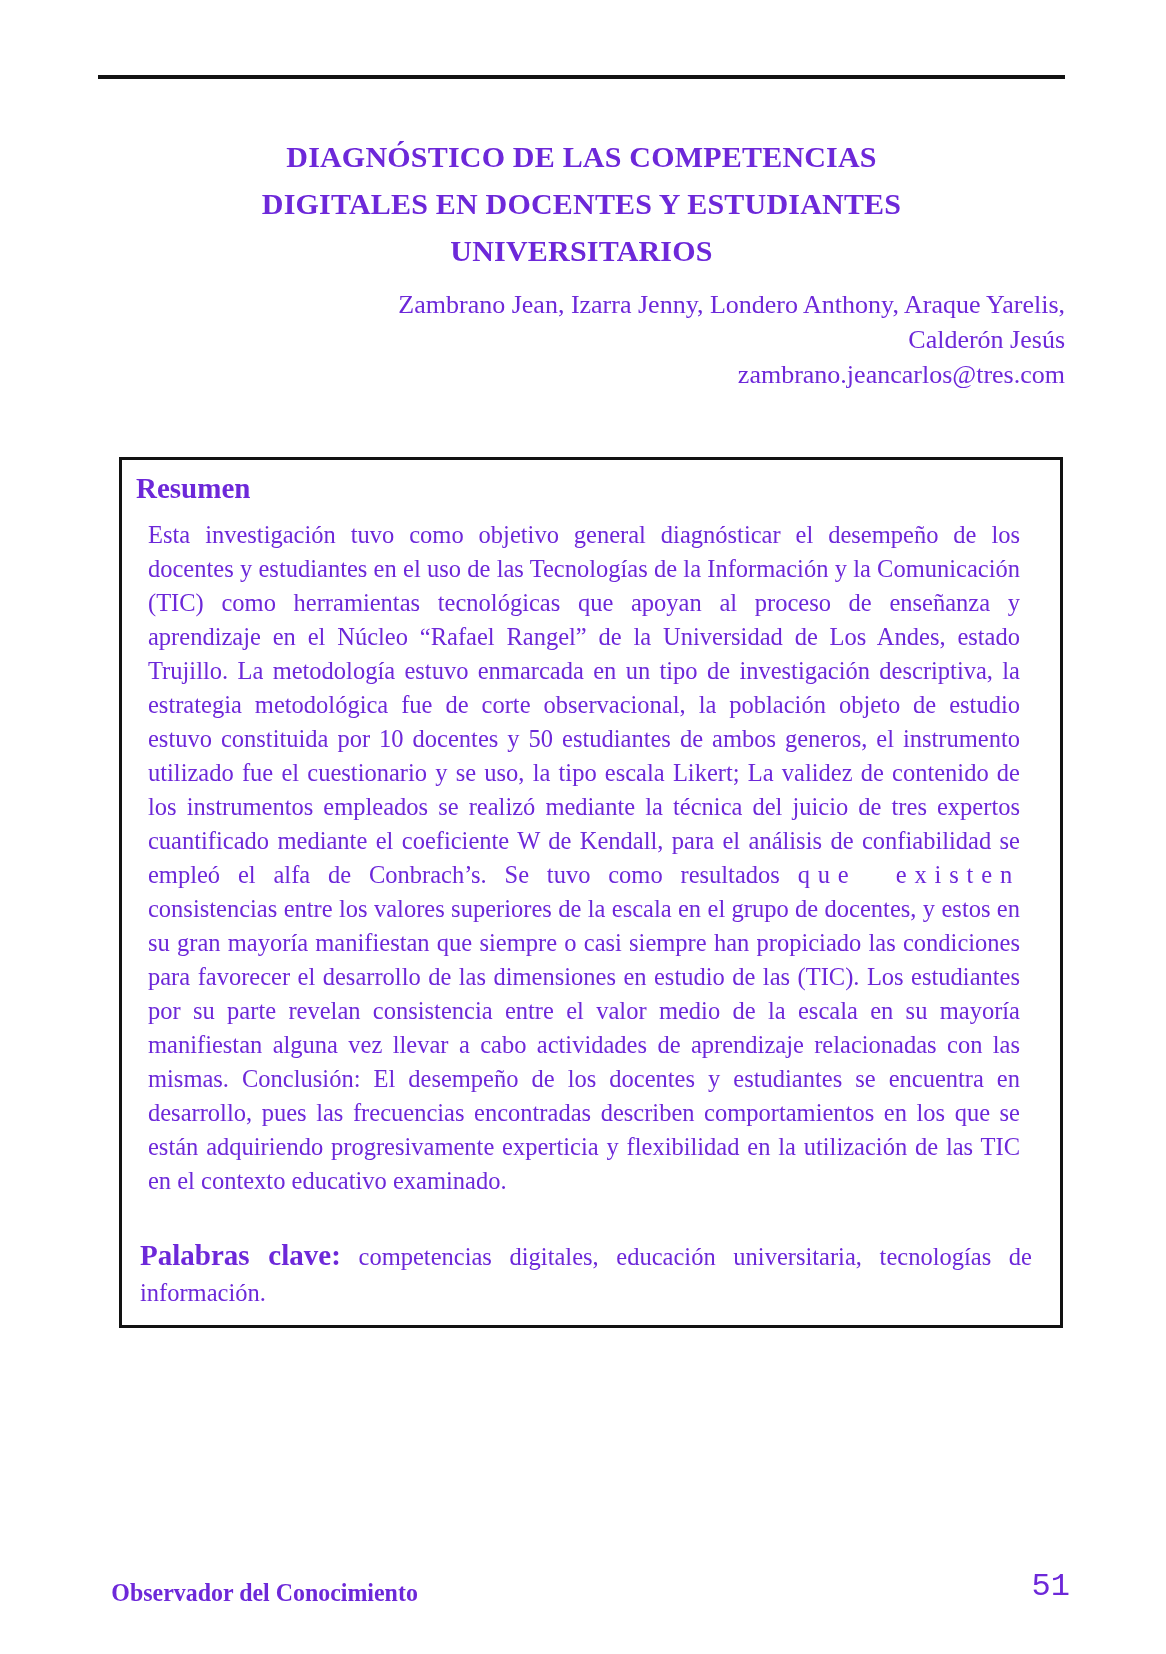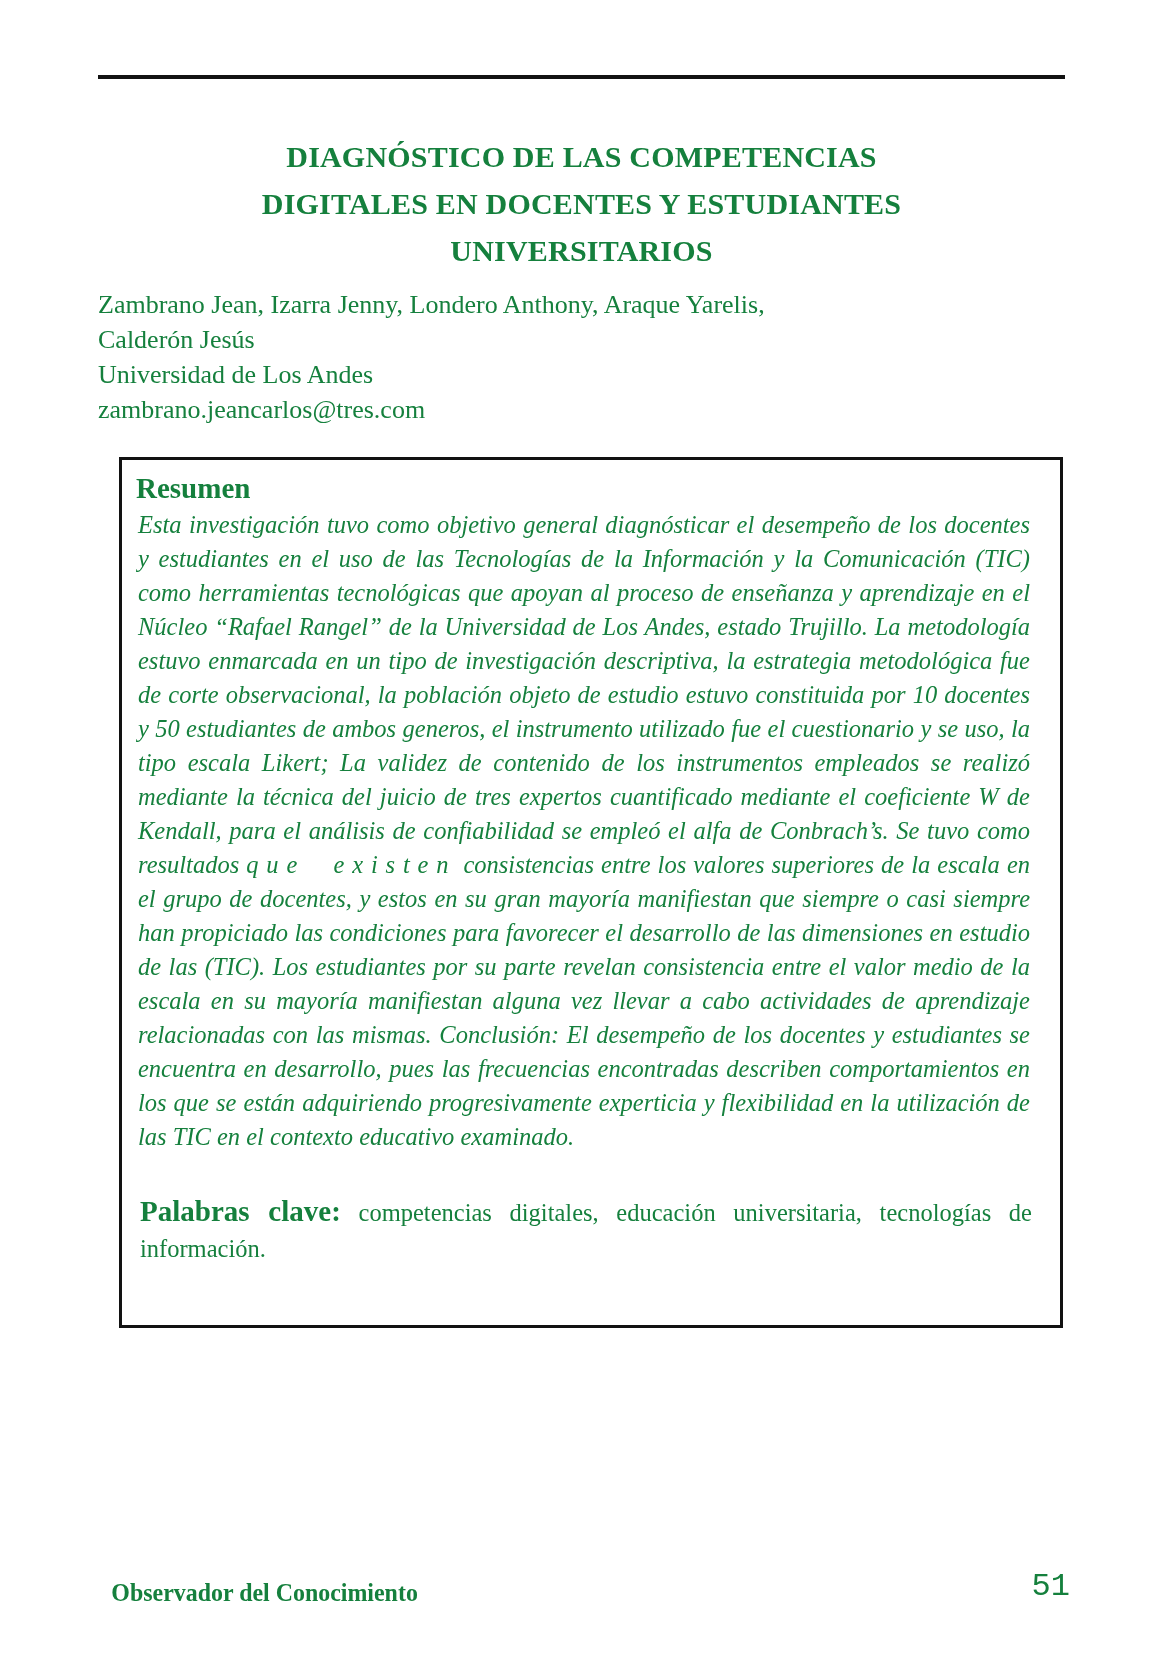--- a/index.html
+++ b/index.html
@@ -1,21 +1,21 @@
 <!DOCTYPE html>
 <html lang="es"><head>
 <meta charset="utf-8">
 <style>
   html, body { margin: 0; padding: 0; background: #ffffff; }
   .page {
     position: relative;
     width: 1166px;
     height: 1654px;
     background: #ffffff;
-    color: #15803d;
+    color: #6d28d9;
     font-family: "Liberation Serif", serif;
     overflow: hidden;
   }
   .top-rule {
     position: absolute;
     left: 98px;
     top: 75px;
     width: 967px;
     height: 4px;
     background: #121212;
@@ -29,21 +29,21 @@
     font-weight: bold;
     font-size: 30px;
     line-height: 47px;
     letter-spacing: 0.2px;
   }
   .authors-block {
     position: absolute;
     left: 98px;
     top: 287px;
     width: 967px;
-    text-align: left;
+    text-align: right;
     font-size: 26px;
     line-height: 35px;
   }
   .abstract-box {
     position: absolute;
     left: 119px;
     top: 457px;
     width: 944px;
     height: 871px;
     box-sizing: border-box;
@@ -51,26 +51,25 @@
     padding: 10px 28px 12px 14px;
     overflow: hidden;
   }
   .abstract-heading {
     margin: 0;
     font-size: 29px;
     font-weight: bold;
     line-height: 36px;
   }
   .abstract-text {
-    margin: 2px;
+    margin: 12px;
     font-size: 24.5px;
     line-height: 34px;
     text-align: justify;
     text-justify: inter-word;
-    font-style: italic;
   }
   .spaced {
     letter-spacing: 0.32em;
     word-spacing: 0.55em;
   }
   .keywords {
     margin: 39px 0 0 4px;
     font-size: 24.5px;
     line-height: 36px;
     text-align: justify;
@@ -111,21 +110,20 @@
 
   <div class="title-block">
     <div>DIAGNÓSTICO DE LAS COMPETENCIAS</div>
     <div>DIGITALES EN DOCENTES Y ESTUDIANTES</div>
     <div>UNIVERSITARIOS</div>
   </div>
 
   <div class="authors-block">
     <div>Zambrano Jean, Izarra Jenny, Londero Anthony, Araque Yarelis,</div>
     <div>Calderón Jesús</div>
-    <div>Universidad de Los Andes</div>
     <div>zambrano.jeancarlos@tres.com</div>
   </div>
 
   <div class="abstract-box">
     <h2 class="abstract-heading">Resumen</h2>
     <p class="abstract-text">
       <span>Esta investigación tuvo como objetivo general diagnósticar el desempeño de los docentes y estudiantes en el uso de las Tecnologías de la Información y la Comunicación (TIC) como herramientas tecnológicas que apoyan al proceso de enseñanza y aprendizaje en el Núcleo “Rafael Rangel” de la Universidad de Los Andes, estado Trujillo. La metodología estuvo enmarcada en un tipo de investigación descriptiva, la estrategia metodológica fue de corte observacional, la población objeto de estudio estuvo constituida por 10 docentes y 50 estudiantes de ambos generos, el instrumento utilizado fue el cuestionario y se uso, la tipo escala Likert; La validez de contenido de los instrumentos empleados se realizó mediante la técnica del juicio de tres expertos cuantificado mediante el coeficiente W de Kendall, para el análisis de confiabilidad se empleó el alfa de Conbrach’s. Se tuvo como resultados</span>
       <span class="spaced">que existen</span>
       <span>consistencias entre los valores superiores de la escala en el grupo de docentes, y estos en su gran mayoría manifiestan que siempre o casi siempre han propiciado las condiciones para favorecer el desarrollo de las dimensiones en estudio de las (TIC). Los estudiantes por su parte revelan consistencia entre el valor medio de la escala en su mayoría manifiestan alguna vez llevar a cabo actividades de aprendizaje relacionadas con las mismas. Conclusión: El desempeño de los docentes y estudiantes se encuentra en desarrollo, pues las frecuencias encontradas describen comportamientos en los que se están adquiriendo progresivamente experticia y flexibilidad en la utilización de las TIC en el contexto educativo examinado.</span>
     </p>

